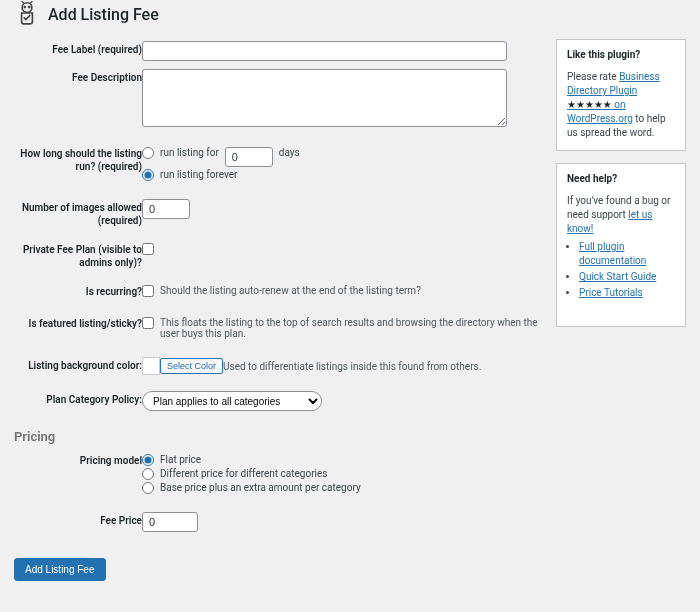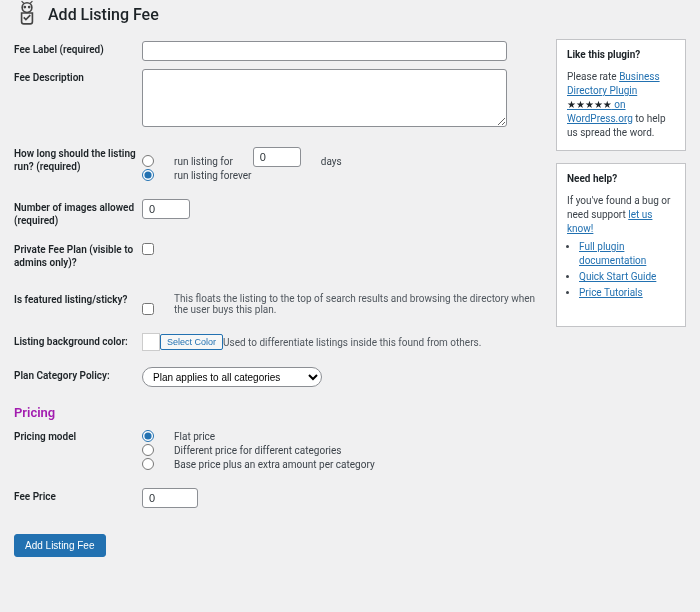--- a/index.html
+++ b/index.html
@@ -47,20 +47,21 @@
     align-items: flex-start;
   }
   .form-row .label {
     width: 128px;
     flex-shrink: 0;
     padding-top: 4px;
     font-weight: 600;
     font-size: 10px;
     line-height: 1.3;
     color: #1d2327;
+    text-align: right;
   }
   .form-row .field {
     flex: 1;
     padding: 2px 0;
     font-size: 10px;
   }
   input[type=text], input[type=number] {
     border: 1px solid #8c8f94;
     border-radius: 3px;
     padding: 3px 6px;
@@ -77,22 +78,22 @@
     border-radius: 3px;
     padding: 4px 6px;
     font-family: inherit;
     font-size: 11px;
     resize: vertical;
     background: #fff;
   }
   .num-small { width: 48px; text-align:left; }
   .radio-line, .check-line {
     display: flex;
-    align-items: flex-end;
-    gap: 20px;
+    align-items: flex-start;
+    gap: 6px;
     margin: 2px 0;
     font-size: 10px;
   }
   input[type=radio], input[type=checkbox] {
     margin: 0;
     width: 12px;
     height: 12px;
     accent-color: #2271b1;
   }
   .desc {
@@ -124,21 +125,21 @@
     background: #f6f7f7;
     border-radius: 2px;
     padding: 2px 6px;
     font-size: 9px;
     cursor: pointer;
   }
   .section-h {
     font-size: 13px;
     font-weight: 600;
     margin:16px 0 6px 0;
-    color: #a21caf;
+    color: #737373;
   }
   .btn-primary {
     background: #2271b1;
     border: 1px solid #2271b1;
     color: #fff;
     border-radius: 3px;
     padding: 5px 10px;
     font-size: 10px;
     cursor: pointer;
     margin-top: 20px;
@@ -227,20 +228,29 @@
         <div class="label">Private Fee Plan (visible to admins only)?</div>
         <div class="field">
             <div class="check-line">
               <input type="checkbox" style="">
             </div>
           </div>
       </div>
 
       <div class="small-gap"></div>
 
+      <div class="form-row">
+        <div class="label">Is recurring?</div>
+        <div class="field">
+            <div class="check-line">
+          <input type="checkbox" style="">
+          <span class="desc">Should the listing auto-renew at the end of the listing term?</span>
+        </div>
+          </div>
+      </div>
 
       <div class="small-gap"></div>
 
       <div class="form-row">
         <div class="label">Is featured listing/sticky?</div>
         <div class="field">
             <div class="check-line">
           <input type="checkbox" style="">
           <span class="desc">This floats the listing to the top of search results and browsing the directory when the user buys this plan.</span>
         </div>

